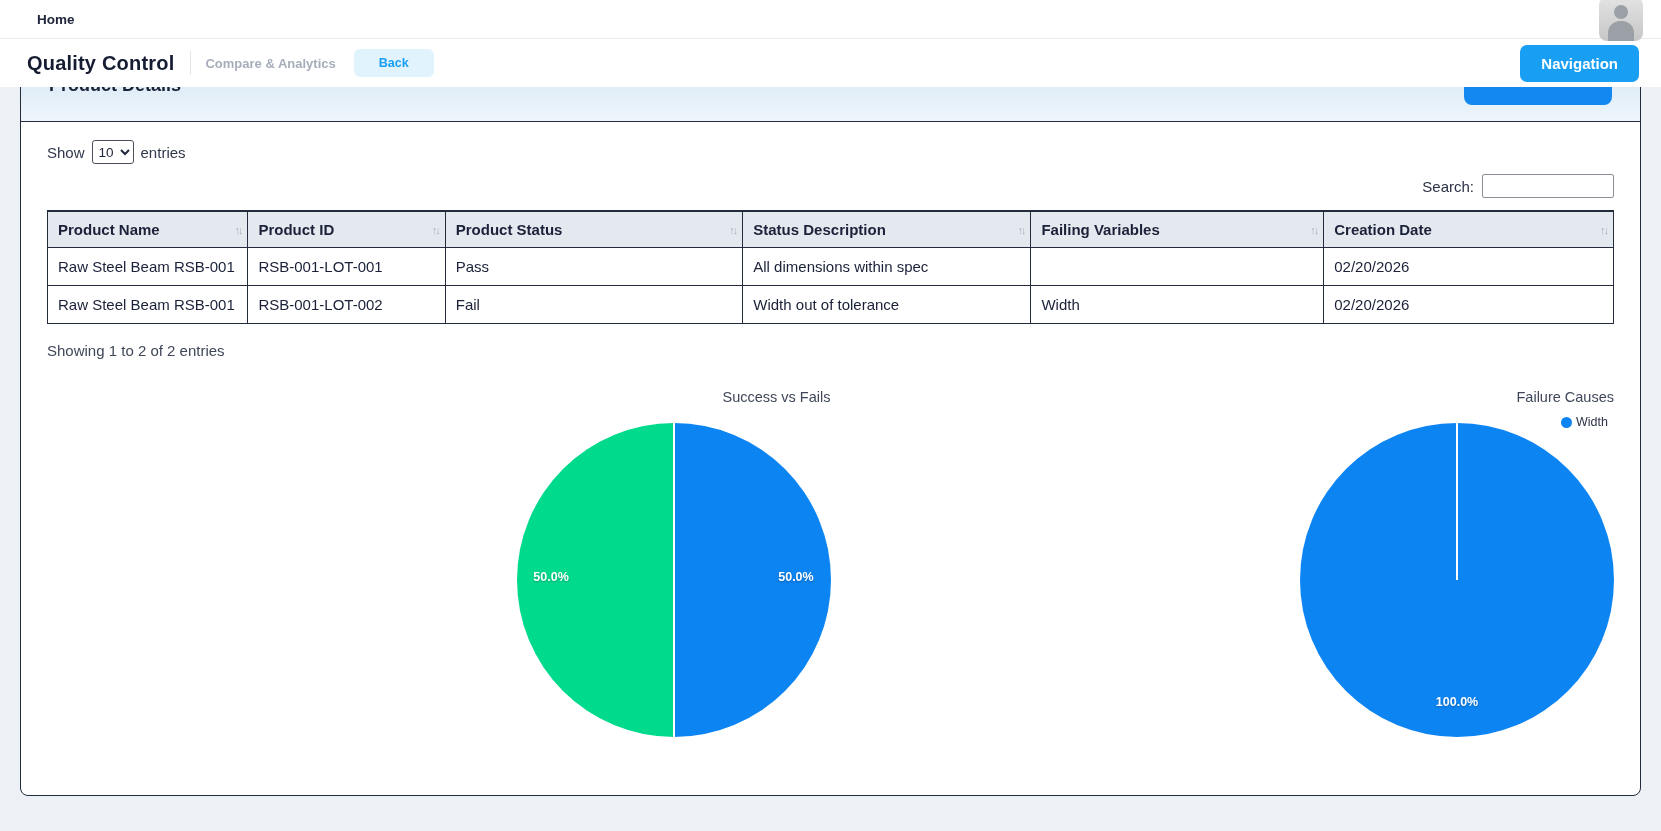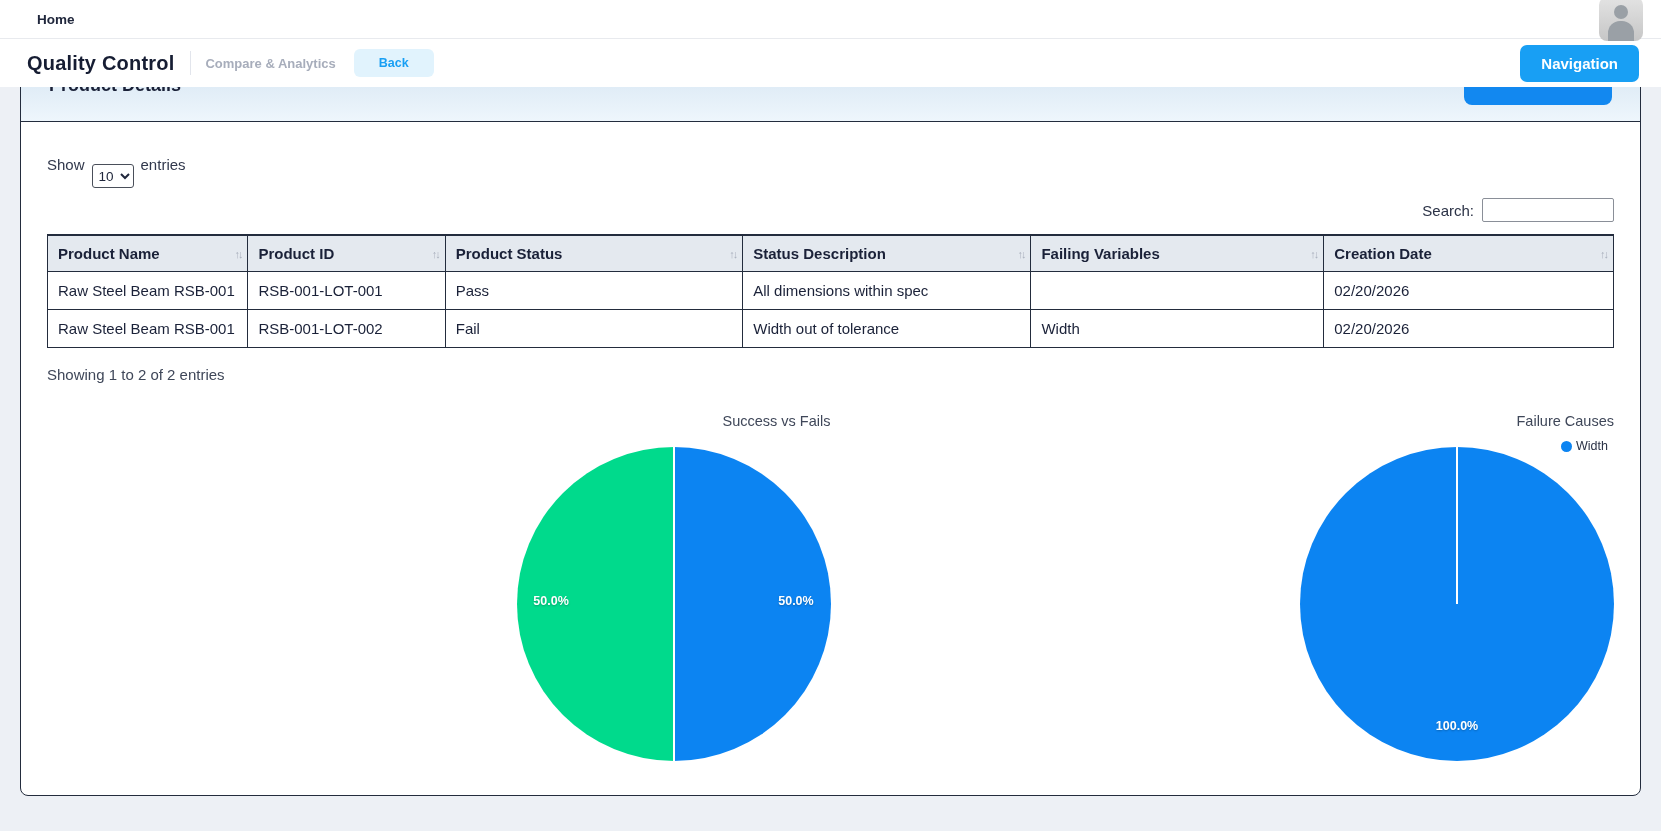--- a/index.html
+++ b/index.html
@@ -33,21 +33,21 @@
   .card-header { height:57px; position:relative; border-bottom:1px solid #232c3d;
     background:linear-gradient(180deg,#d7e6f3,#eef6fc); border-radius:8px 8px 0 0; }
   .card-title { position:absolute; left:28px; top:10px; font-size:18px; font-weight:800; color:#1a2138; }
   .card-header-btn { position:absolute; right:28px; top:0; width:148px; height:40px;
     background:#1288f0; border:none; border-radius:8px; cursor:pointer; }
 
   .card-body { padding:18px 26px 16px; }
 
   .show-row { font-size:15px; color:#31384c; display:flex; align-items:center; gap:7px; }
   .page-size { font-family:inherit; font-size:13.5px; color:#20273c; border:1px solid #4a4f5a;
-    border-radius:3px; height:24px; padding:0 2px; background:#fff;margin-top:24px; }
+    border-radius:3px; height:24px; padding:0 2px; background:#fff; }
   .search-row { margin-top:10px; display:flex; justify-content:flex-end; align-items:center; gap:8px; }
   .search-row label { font-size:15px; color:#2b3246; }
   .search-input { width:132px; height:24px; border:1px solid #8a8f98; border-radius:2px;
     font-family:inherit; font-size:13px; padding:0 6px; }
 
   
   table { width:100%; border-collapse:collapse; margin-top:12px; border-top:2px solid #232c3d; }
   th, td { border:1px solid #232c3d; font-size:15px; color:#1a2138; text-align:left; }
   th { background:#e4e9ef; font-weight:700; padding:9px 10px; position:relative; cursor:pointer; }
   td { padding:10px 10px; background:#fff; }

